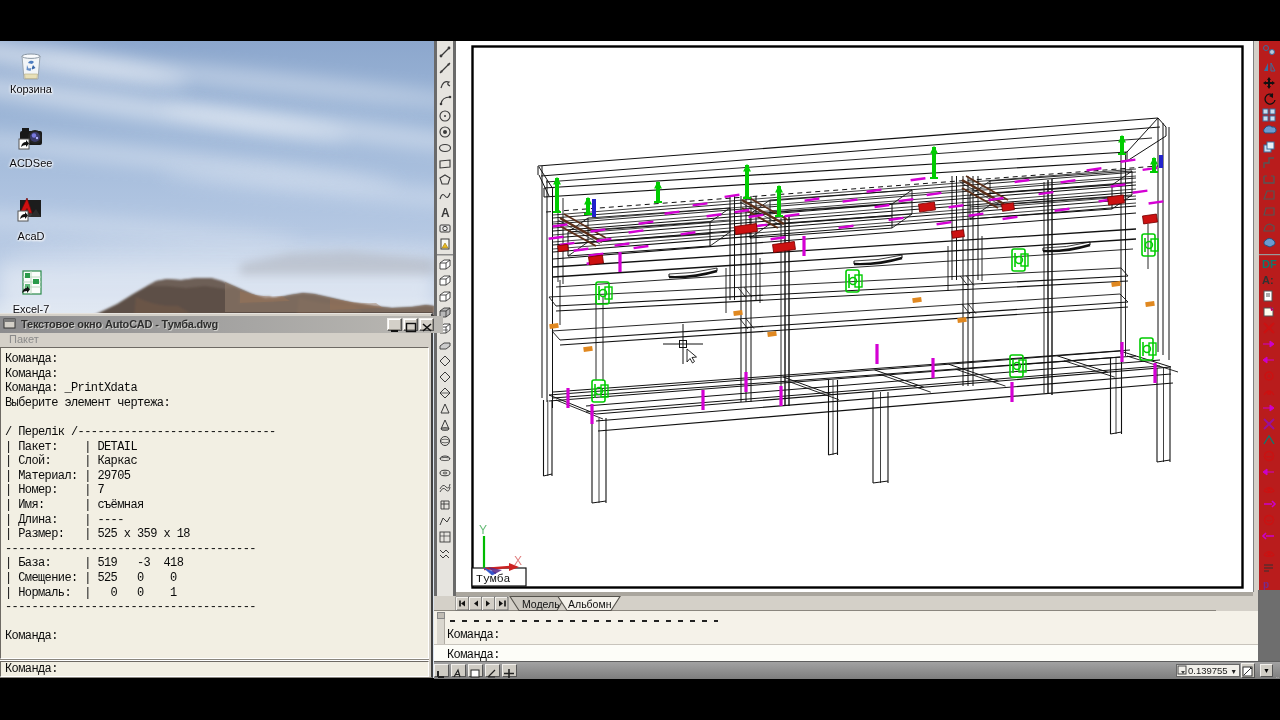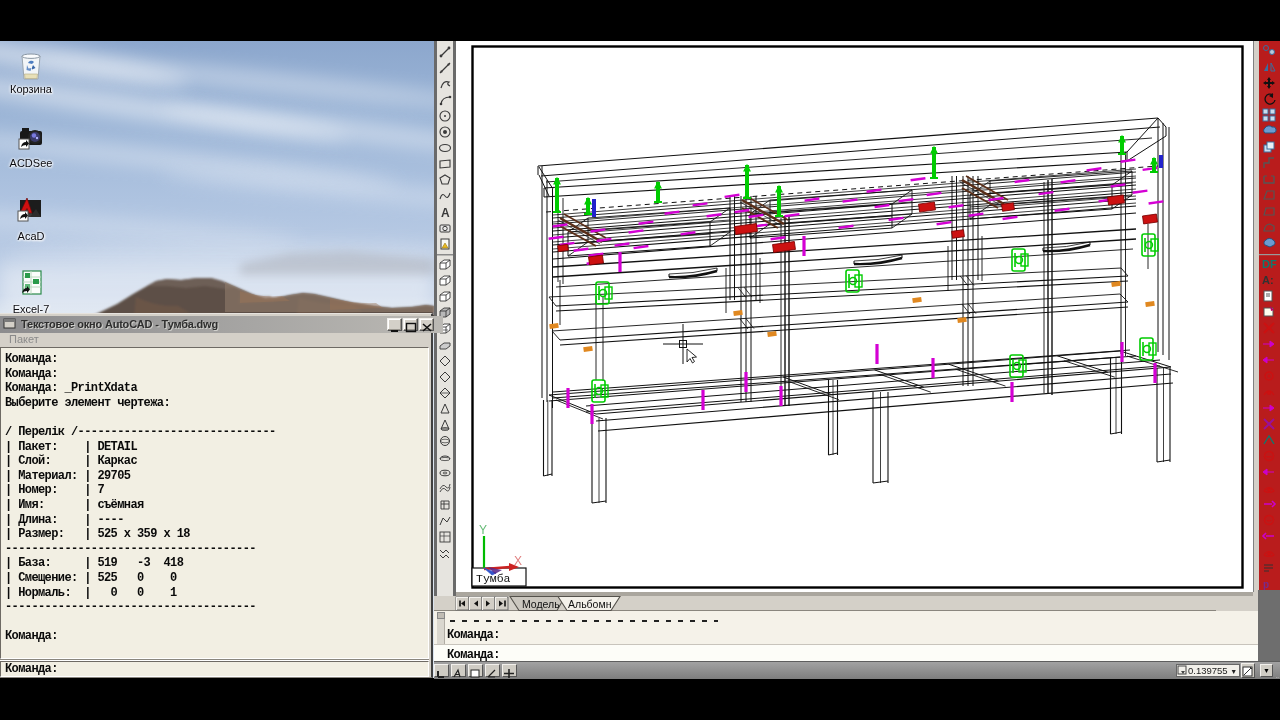--- a/index.html
+++ b/index.html
@@ -4,21 +4,21 @@
 body{width:1280px;height:720px;background:#000;overflow:hidden;position:relative;font-family:"Liberation Sans",sans-serif}
 .abs{position:absolute}
 #desk{left:0;top:41px;width:434px;height:637px;overflow:hidden}
 .dlabel{position:absolute;color:#0a0a10;font-size:11px;text-align:center;width:70px;
  text-shadow:0 0 3px #fff,0 0 3px #fff,1px 1px 2px #fff}
 #acwin{left:434px;top:41px;width:846px;height:638px;background:#d4d0c8;overflow:hidden}
 #dlg{left:0;top:313px;width:433px;height:365px;background:#d4d0c8;
  border-top:1px solid #e6e3de;border-right:2px solid #404040;border-bottom:1px solid #8a867e}
 .tbtn{position:absolute;width:15px;height:13px;background:#d4d0c8;border:1px solid;
  border-color:#f2f0ec #565656 #565656 #f2f0ec;box-shadow:inset -1px -1px 0 #9a968e,inset 1px 1px 0 #fff}
-pre{font-family:"Liberation Mono",monospace;font-weight:bold;color:#0a0a0a}
+pre{font-family:"Liberation Mono",monospace;font-weight:normal;color:#0a0a0a}
 </style></head><body>
 
 <div id="desk" class="abs">
 <svg width="434" height="637" viewBox="0 0 434 637" style="position:absolute;left:0;top:0">
 <defs>
 <linearGradient id="sky" x1="0" y1="0" x2="0" y2="1">
  <stop offset="0" stop-color="#8ca7cd"></stop>
  <stop offset="0.12" stop-color="#9db6d7"></stop>
  <stop offset="0.25" stop-color="#aec3e0"></stop>
  <stop offset="0.40" stop-color="#c2d1e7"></stop>

